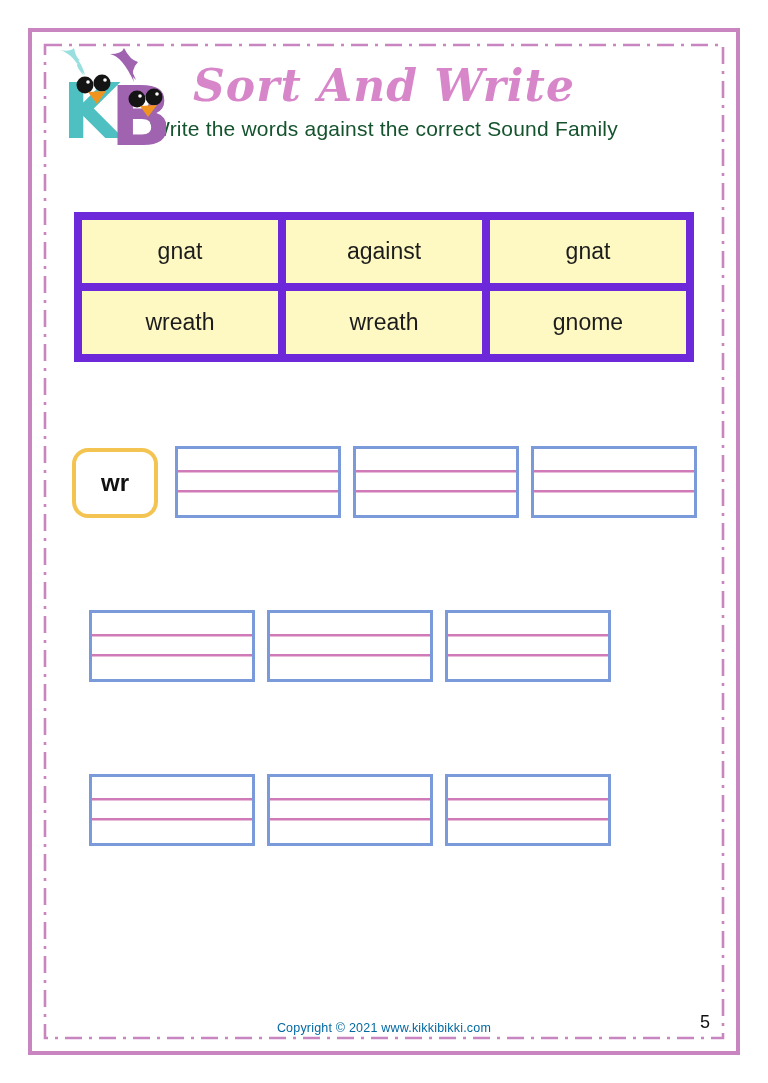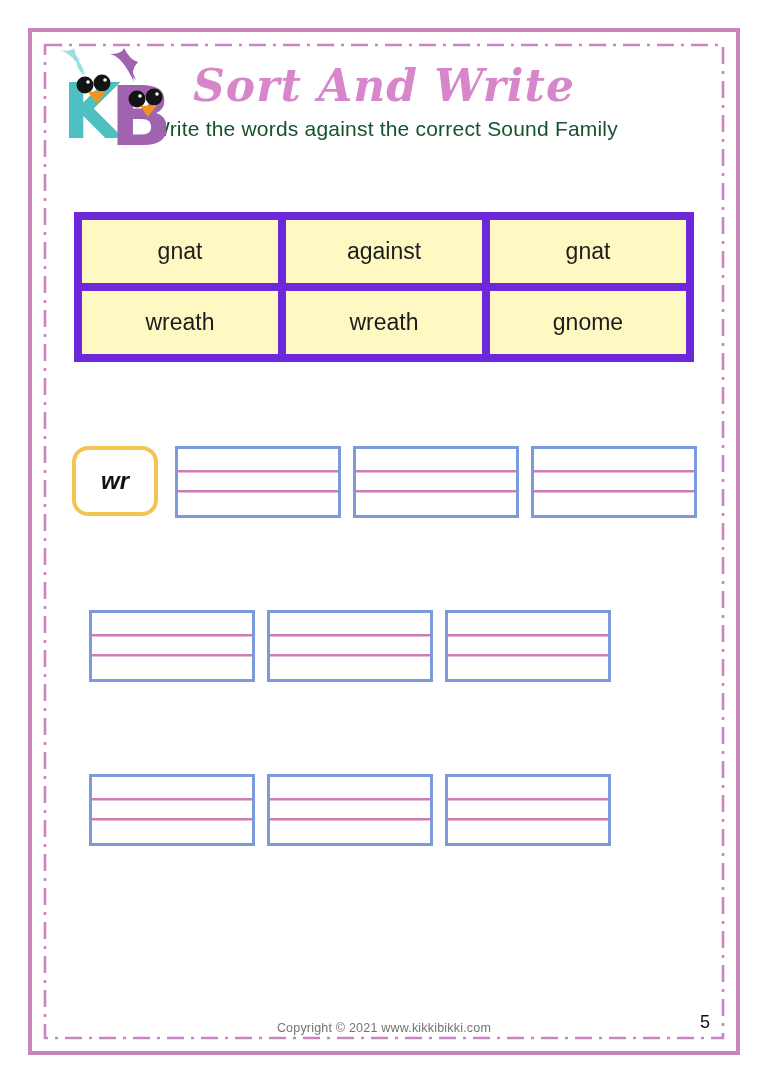--- a/index.html
+++ b/index.html
@@ -34,39 +34,39 @@
   .word-table{
     border-collapse:collapse;margin:54px auto 0 auto;width:620px;table-layout:fixed;
   }
   .word-table td{
     border:8px solid #6d28d9;height:61px;text-align:center;vertical-align:middle;
     font-size:23px;color:#1c1c1c;background:#fef9c3;
   }
 
   
   .sections{margin:84px 0 0 26px;}
-  .family-row{display:flex;align-items:flex-start;margin-bottom:92px;font-style:italic;}
+  .family-row{display:flex;align-items:flex-end;margin-bottom:92px;}
   .family-label{
     width:78px;height:62px;border:4.5px solid #f4c452;border-radius:16px;
     display:flex;align-items:center;justify-content:center;
     font-size:24px;font-weight:bold;color:#111;background:#fff;
     flex:0 0 auto;
   }
   .blank-group{display:flex;margin-left:17px;gap:12px;}
   .answer-box{
     width:160px;height:66px;border:3px solid #7b9ad9;background:#fff;position:relative;
     background-image:linear-gradient(#d07ab8,#d07ab8),linear-gradient(#d07ab8,#d07ab8);
     background-repeat:no-repeat;background-size:100% 2.5px,100% 2.5px;
     background-position:0 33%,0 65%;
   }
 
   
   .footer-copy{
     position:absolute;left:0;right:0;bottom:48px;text-align:center;
-    font-size:12.5px;color:#737373;letter-spacing:.2px;
+    font-size:12.5px;color:#0369a1;letter-spacing:.2px;
   }
   .page-number{
     position:absolute;right:58px;bottom:50px;font-size:18px;color:#111;
   }
 </style>
 </head>
 <body>
 
 <div class="solid-frame"></div>
 

